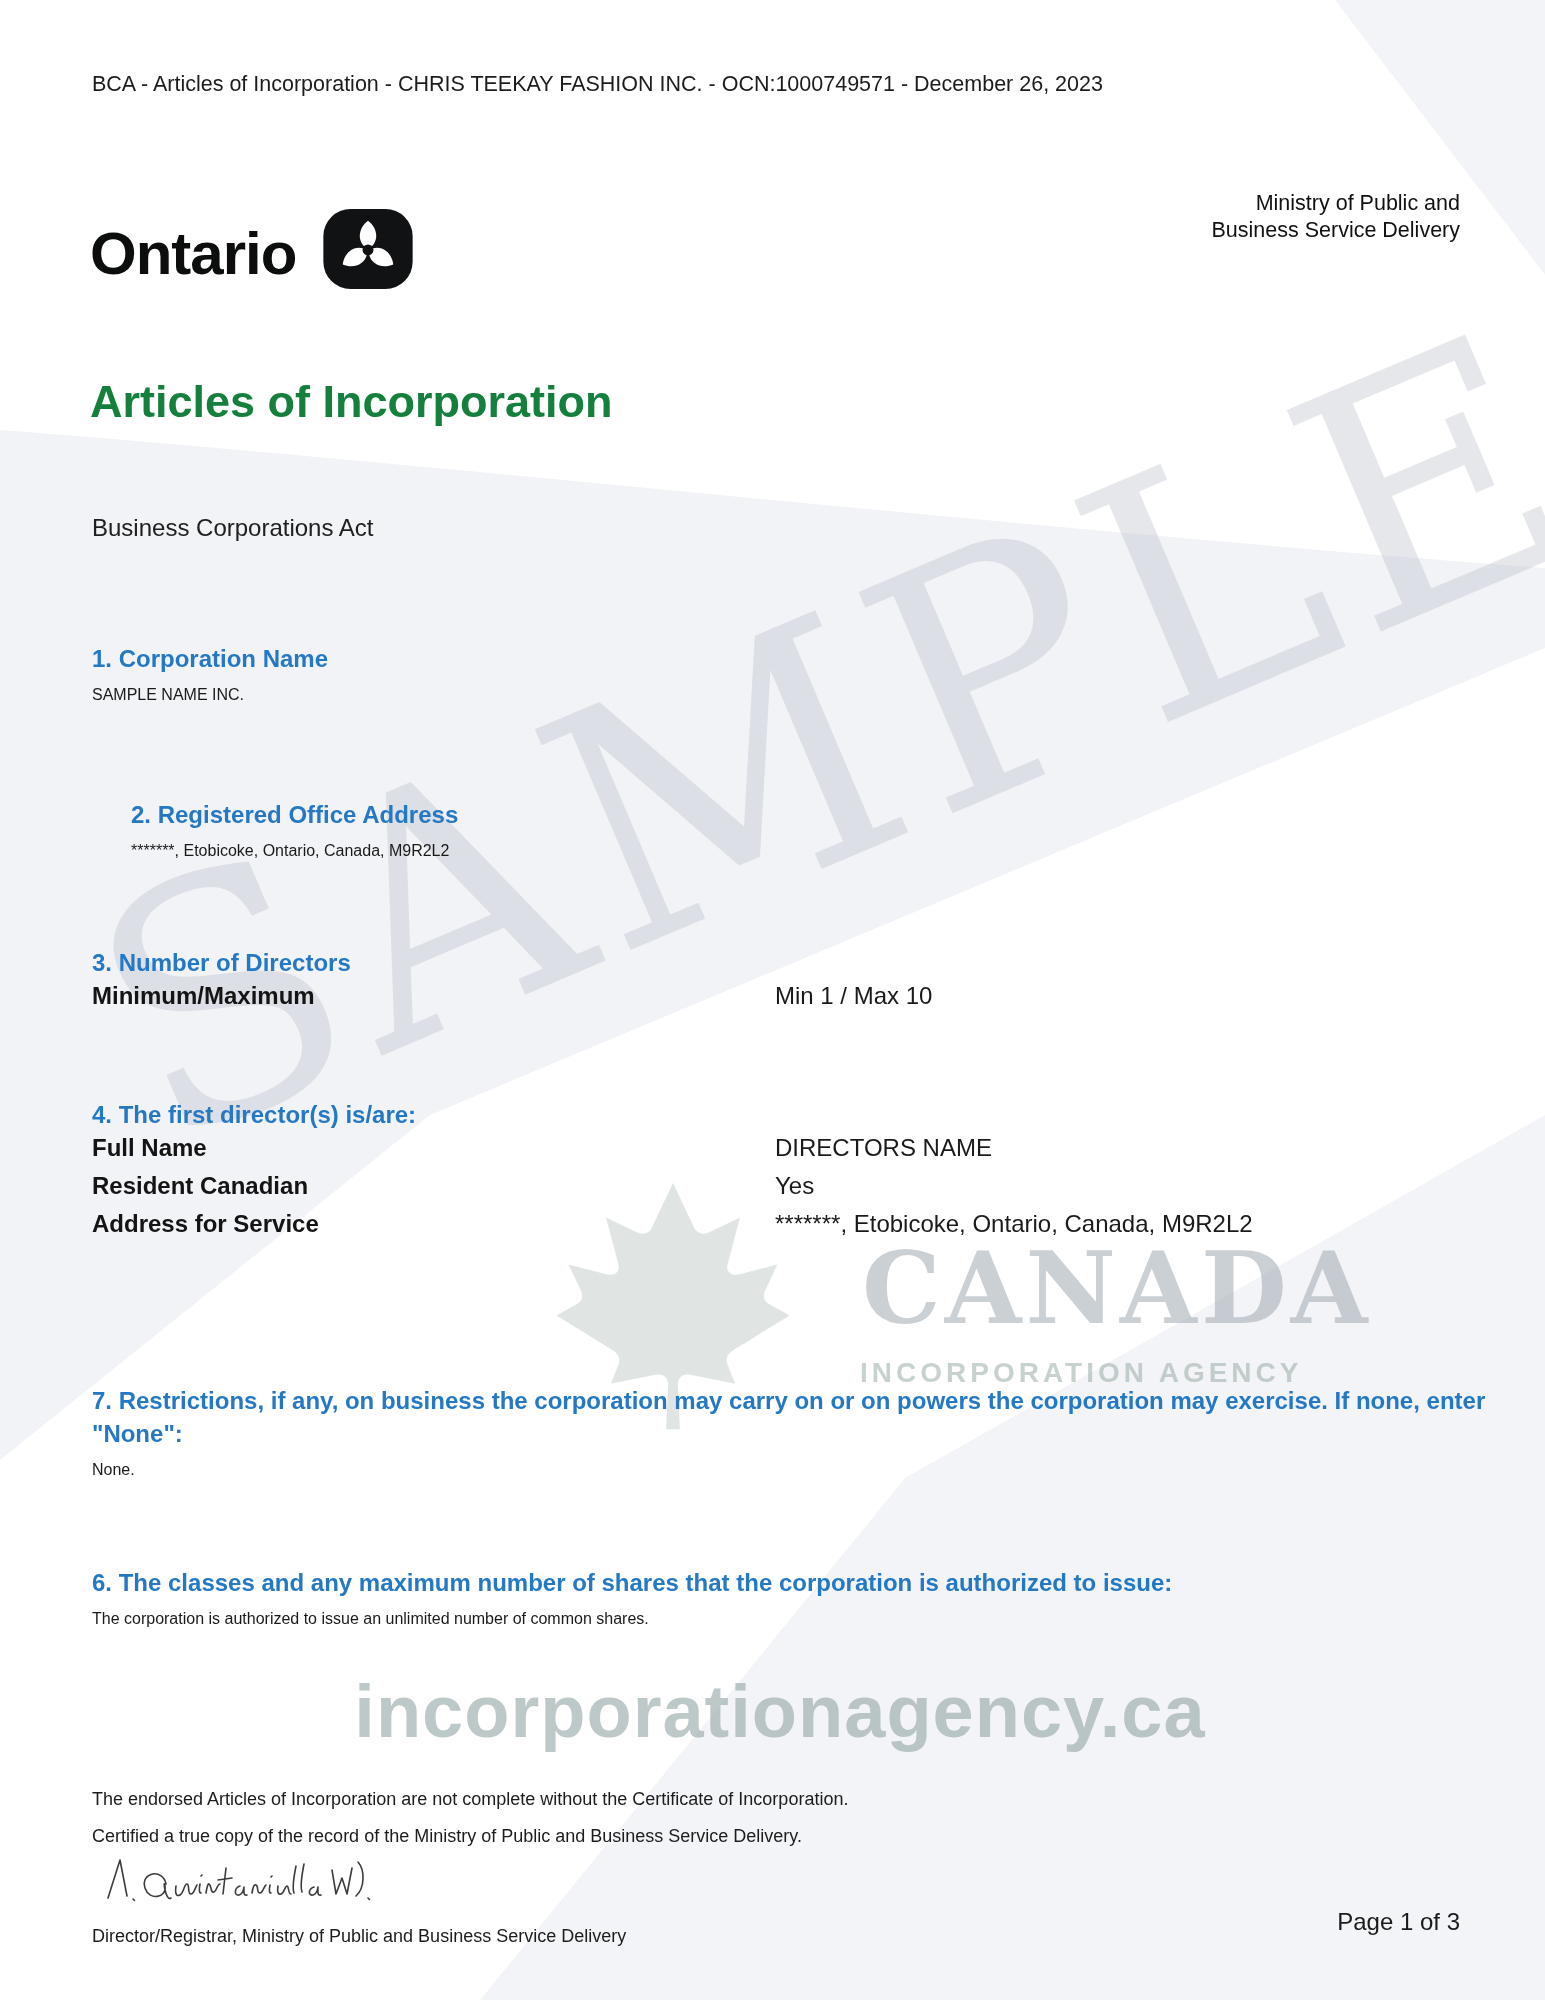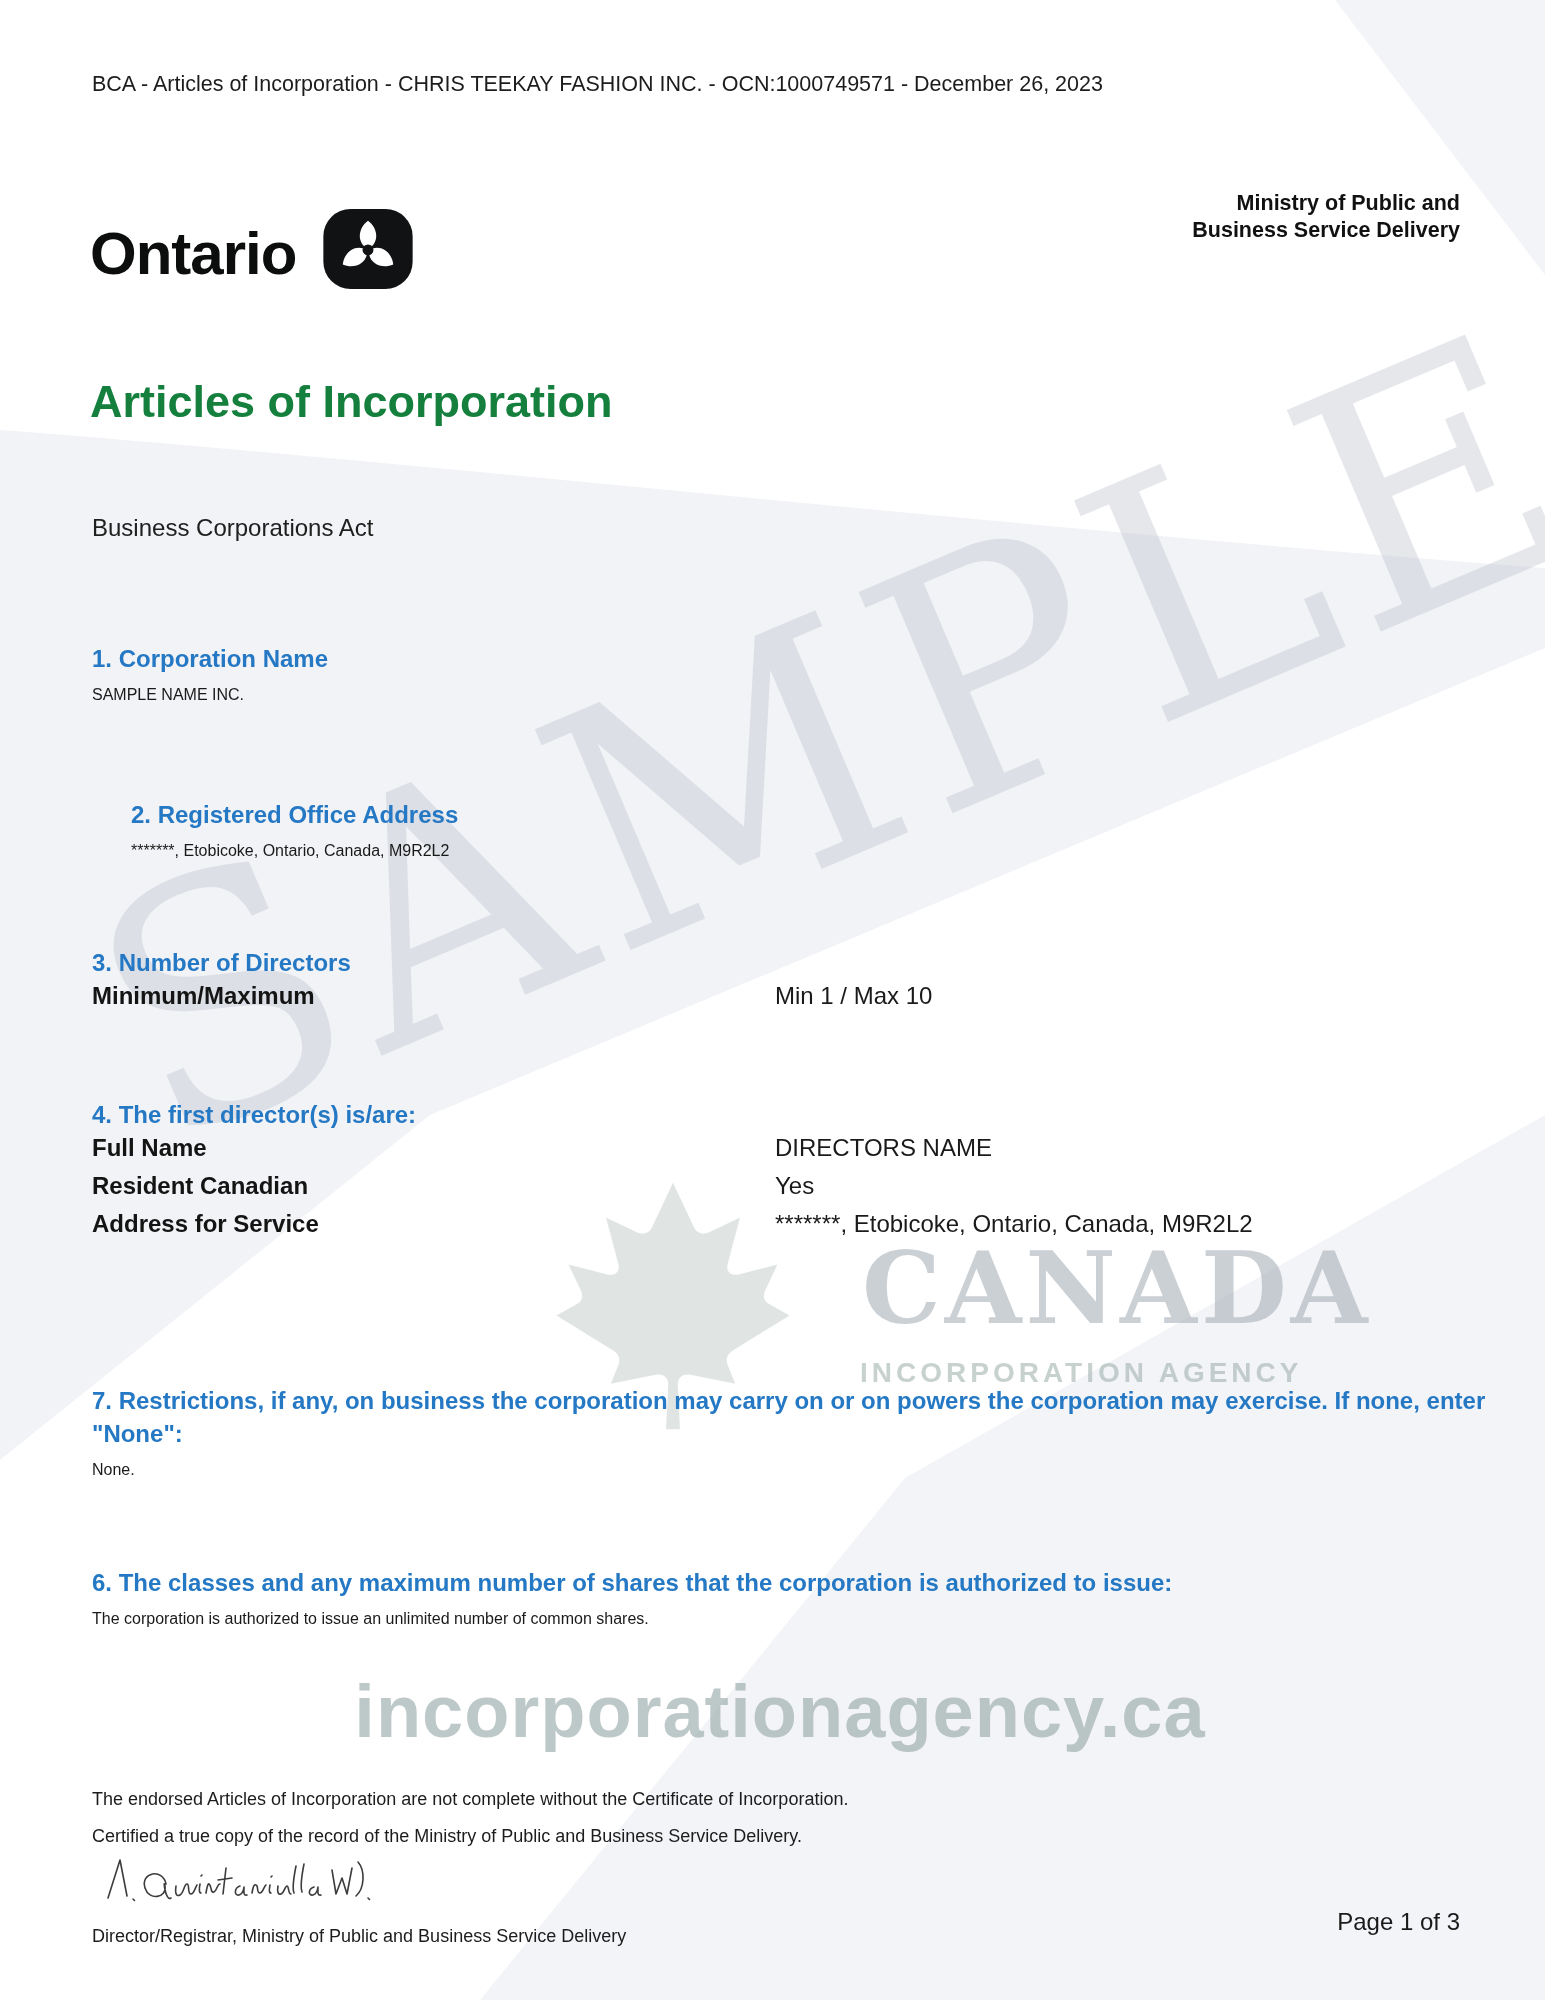--- a/index.html
+++ b/index.html
@@ -36,21 +36,21 @@
     font-size:74px;letter-spacing:1px;color:rgba(148,166,166,0.62);
     z-index:1;white-space:nowrap;line-height:76px;
   }
 
   
   .doc-header{left:92px;top:72px;font-size:21.5px;color:#1c1c1c;z-index:2;}
   .logo-row{left:90px;top:206px;height:86px;display:flex;align-items:center;z-index:2;}
   .logo-word{font-size:60px;font-weight:700;letter-spacing:-1px;color:#0c0d0d;line-height:84px;margin-top:9px;}
   .logo-mark{margin-left:26px;}
   .ministry{
-    right:85px;top:190px;text-align:right;font-weight:700;font-size:21.5px;
+    right:85px;top:190px;text-align:right;font-weight:400;font-size:21.5px;
     line-height:27px;color:#111;z-index:2;
   }
 
   .doc-title{left:90px;top:376px;font-size:45px;font-weight:700;color:#15803d;z-index:2;}
   .doc-act{left:92px;top:514px;font-size:24px;color:#202020;z-index:2;}
 
   
   .section{left:92px;width:1400px;z-index:2;}
   .sec-head{color:#2478c4;font-weight:700;font-size:24px;line-height:33px;}
   .sec-val{color:#1a1a1a;font-size:16px;line-height:33px;margin-top:3px;}

